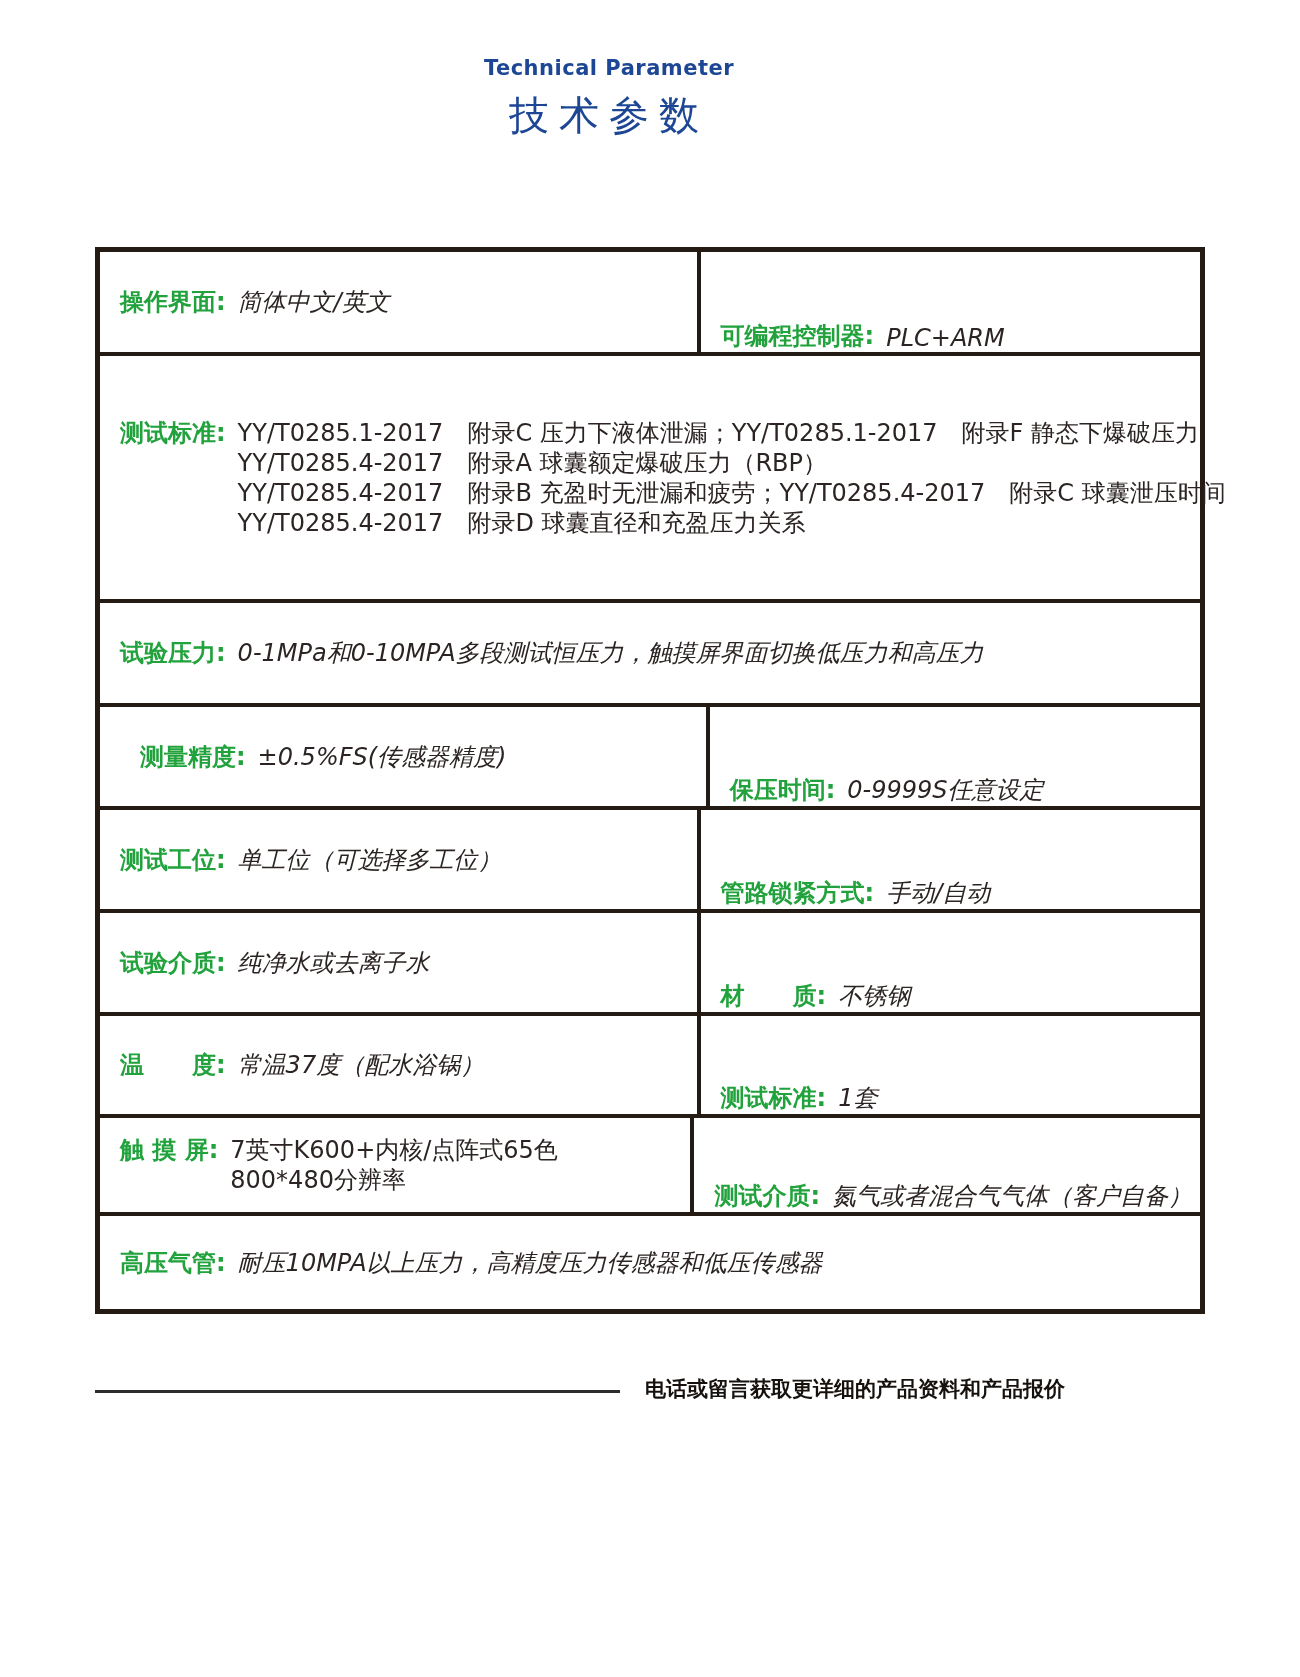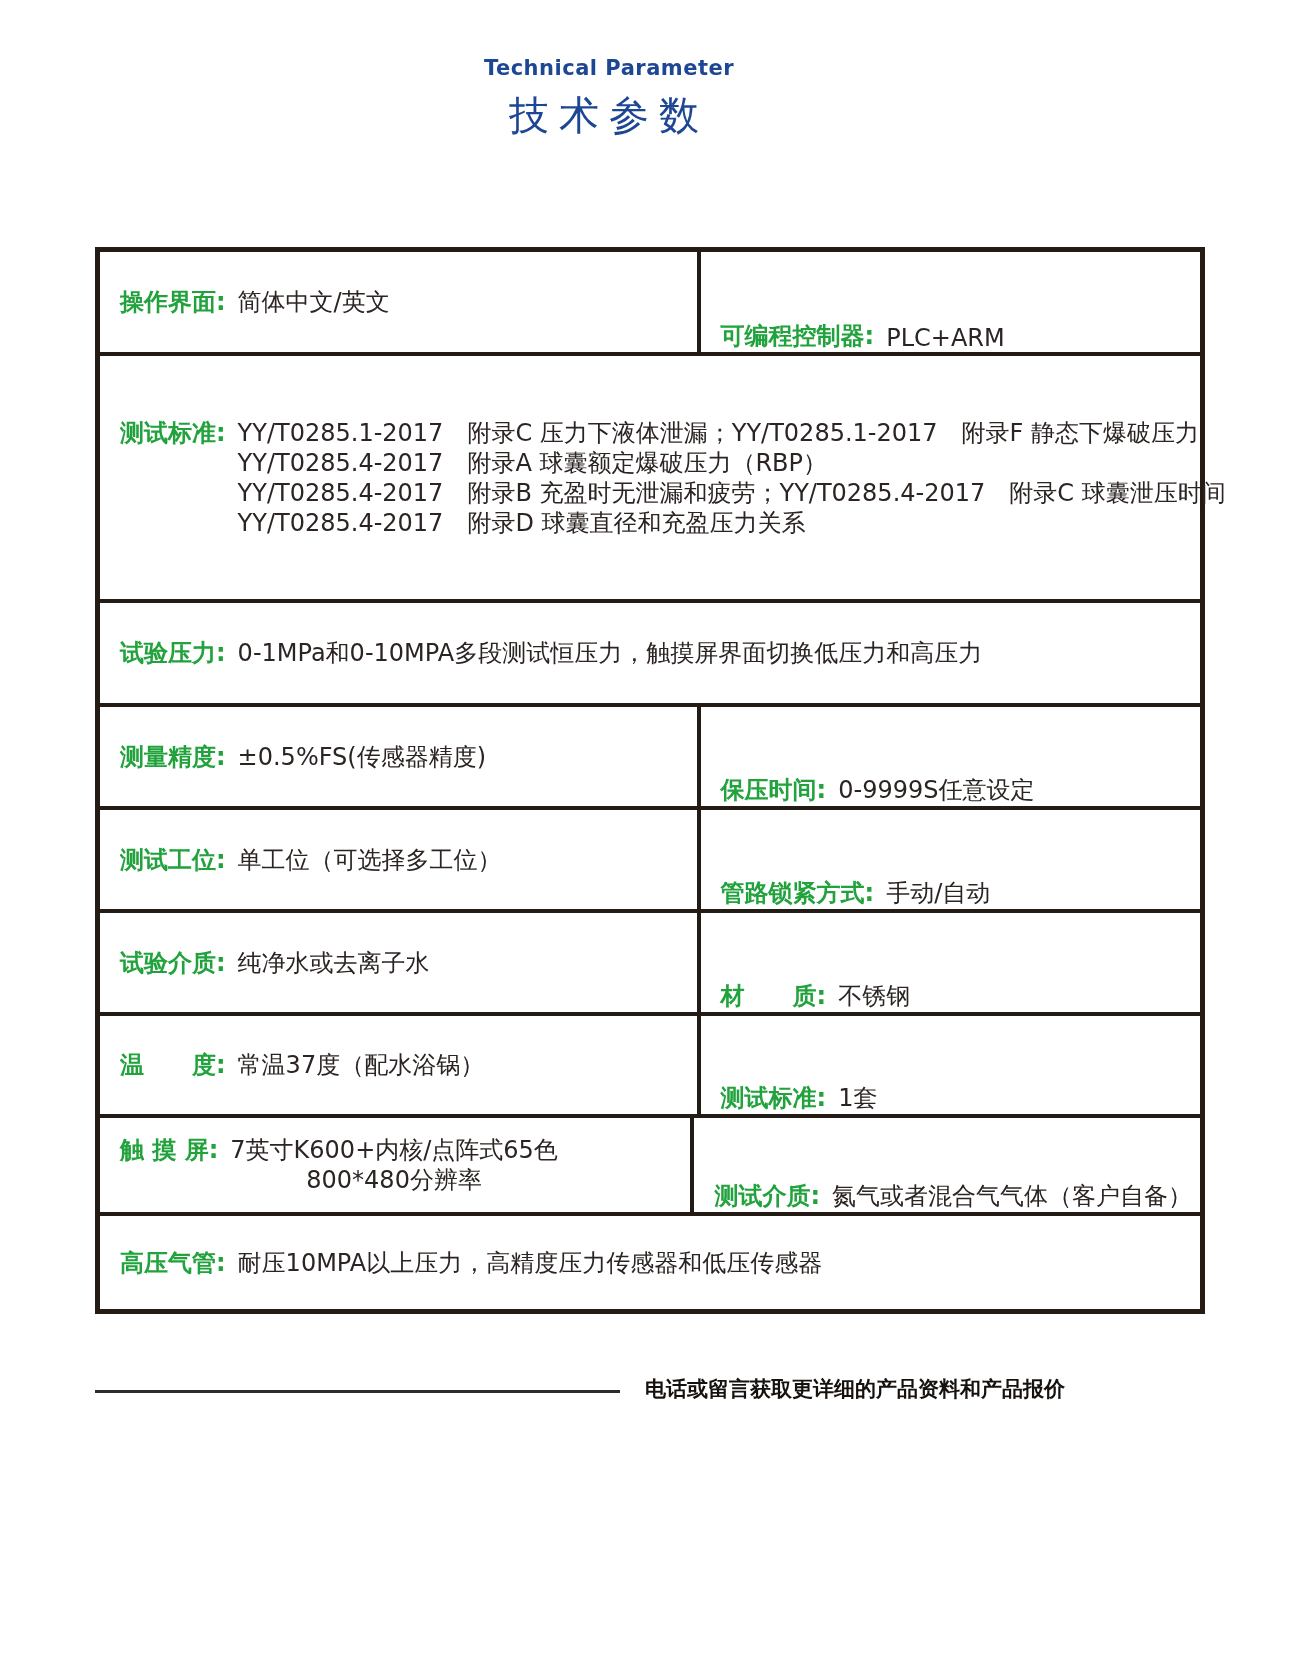--- a/index.html
+++ b/index.html
@@ -12,30 +12,30 @@
   .subtitle { font-size:21px; font-weight:700; letter-spacing:0.5px;text-align:center; }
   .main-title { margin-top:8px; font-size:40px; font-weight:400; letter-spacing:10px; }
 
   .spec-table {
     position:absolute; left:95px; top:247px; width:1110px;
     border:5px solid #241c14; background:#ffffff;
   }
   .row { display:flex; align-items:stretch; border-top:4px solid #241c14; }
   .row:first-child { border-top:none; }
   .cell { display:flex; align-items:center; padding-left:20px; padding-right:8px; }
-  .cell.left  { width:648px;text-align:center; }
+  .cell.left  { width:648px; }
   .cell.right { width:546px; border-left:4px solid #241c14;align-items:flex-end; }
   .cell.full  { width:1100px; }
 
   .r1 { height:100px; } .r2 { height:247px; } .r3 { height:104px; }
-  .r4 { height:103px; } .r5 { height:103px; } .r6 { height:103px; }
+  .r4 { height:103px;padding-left:20px; } .r5 { height:103px; } .r6 { height:103px; }
   .r7 { height:102px; } .r8 { height:98px; }  .r9 { height:97px; }
 
   .lbl { color:#21a23c; font-weight:700; font-size:24px; white-space:pre; flex-shrink:0; }
-  .val { color:#2b2422; font-weight:500; font-size:24px; margin-left:12px; white-space:pre; }
+  .val { color:#2b2422; font-weight:500; font-size:24px; margin-left:12px; white-space:pre;font-style:italic; }
   .multi { display:flex; align-items:flex-start; }
   .multi .lines { margin-left:12px; }
   .multi .lines div { color:#2b2422; font-weight:500; font-size:24px; line-height:30px; white-space:pre; }
   .multi .lbl { line-height:30px; }
 
   .footer-line { position:absolute; left:95px; top:1390px; width:525px; height:3px; background:#2c2c2c; }
   .footer-text { position:absolute; left:645px; top:1375px; font-size:21px; font-weight:600; color:#16110d; white-space:pre; }
 </style>
 </head>
 <body>

